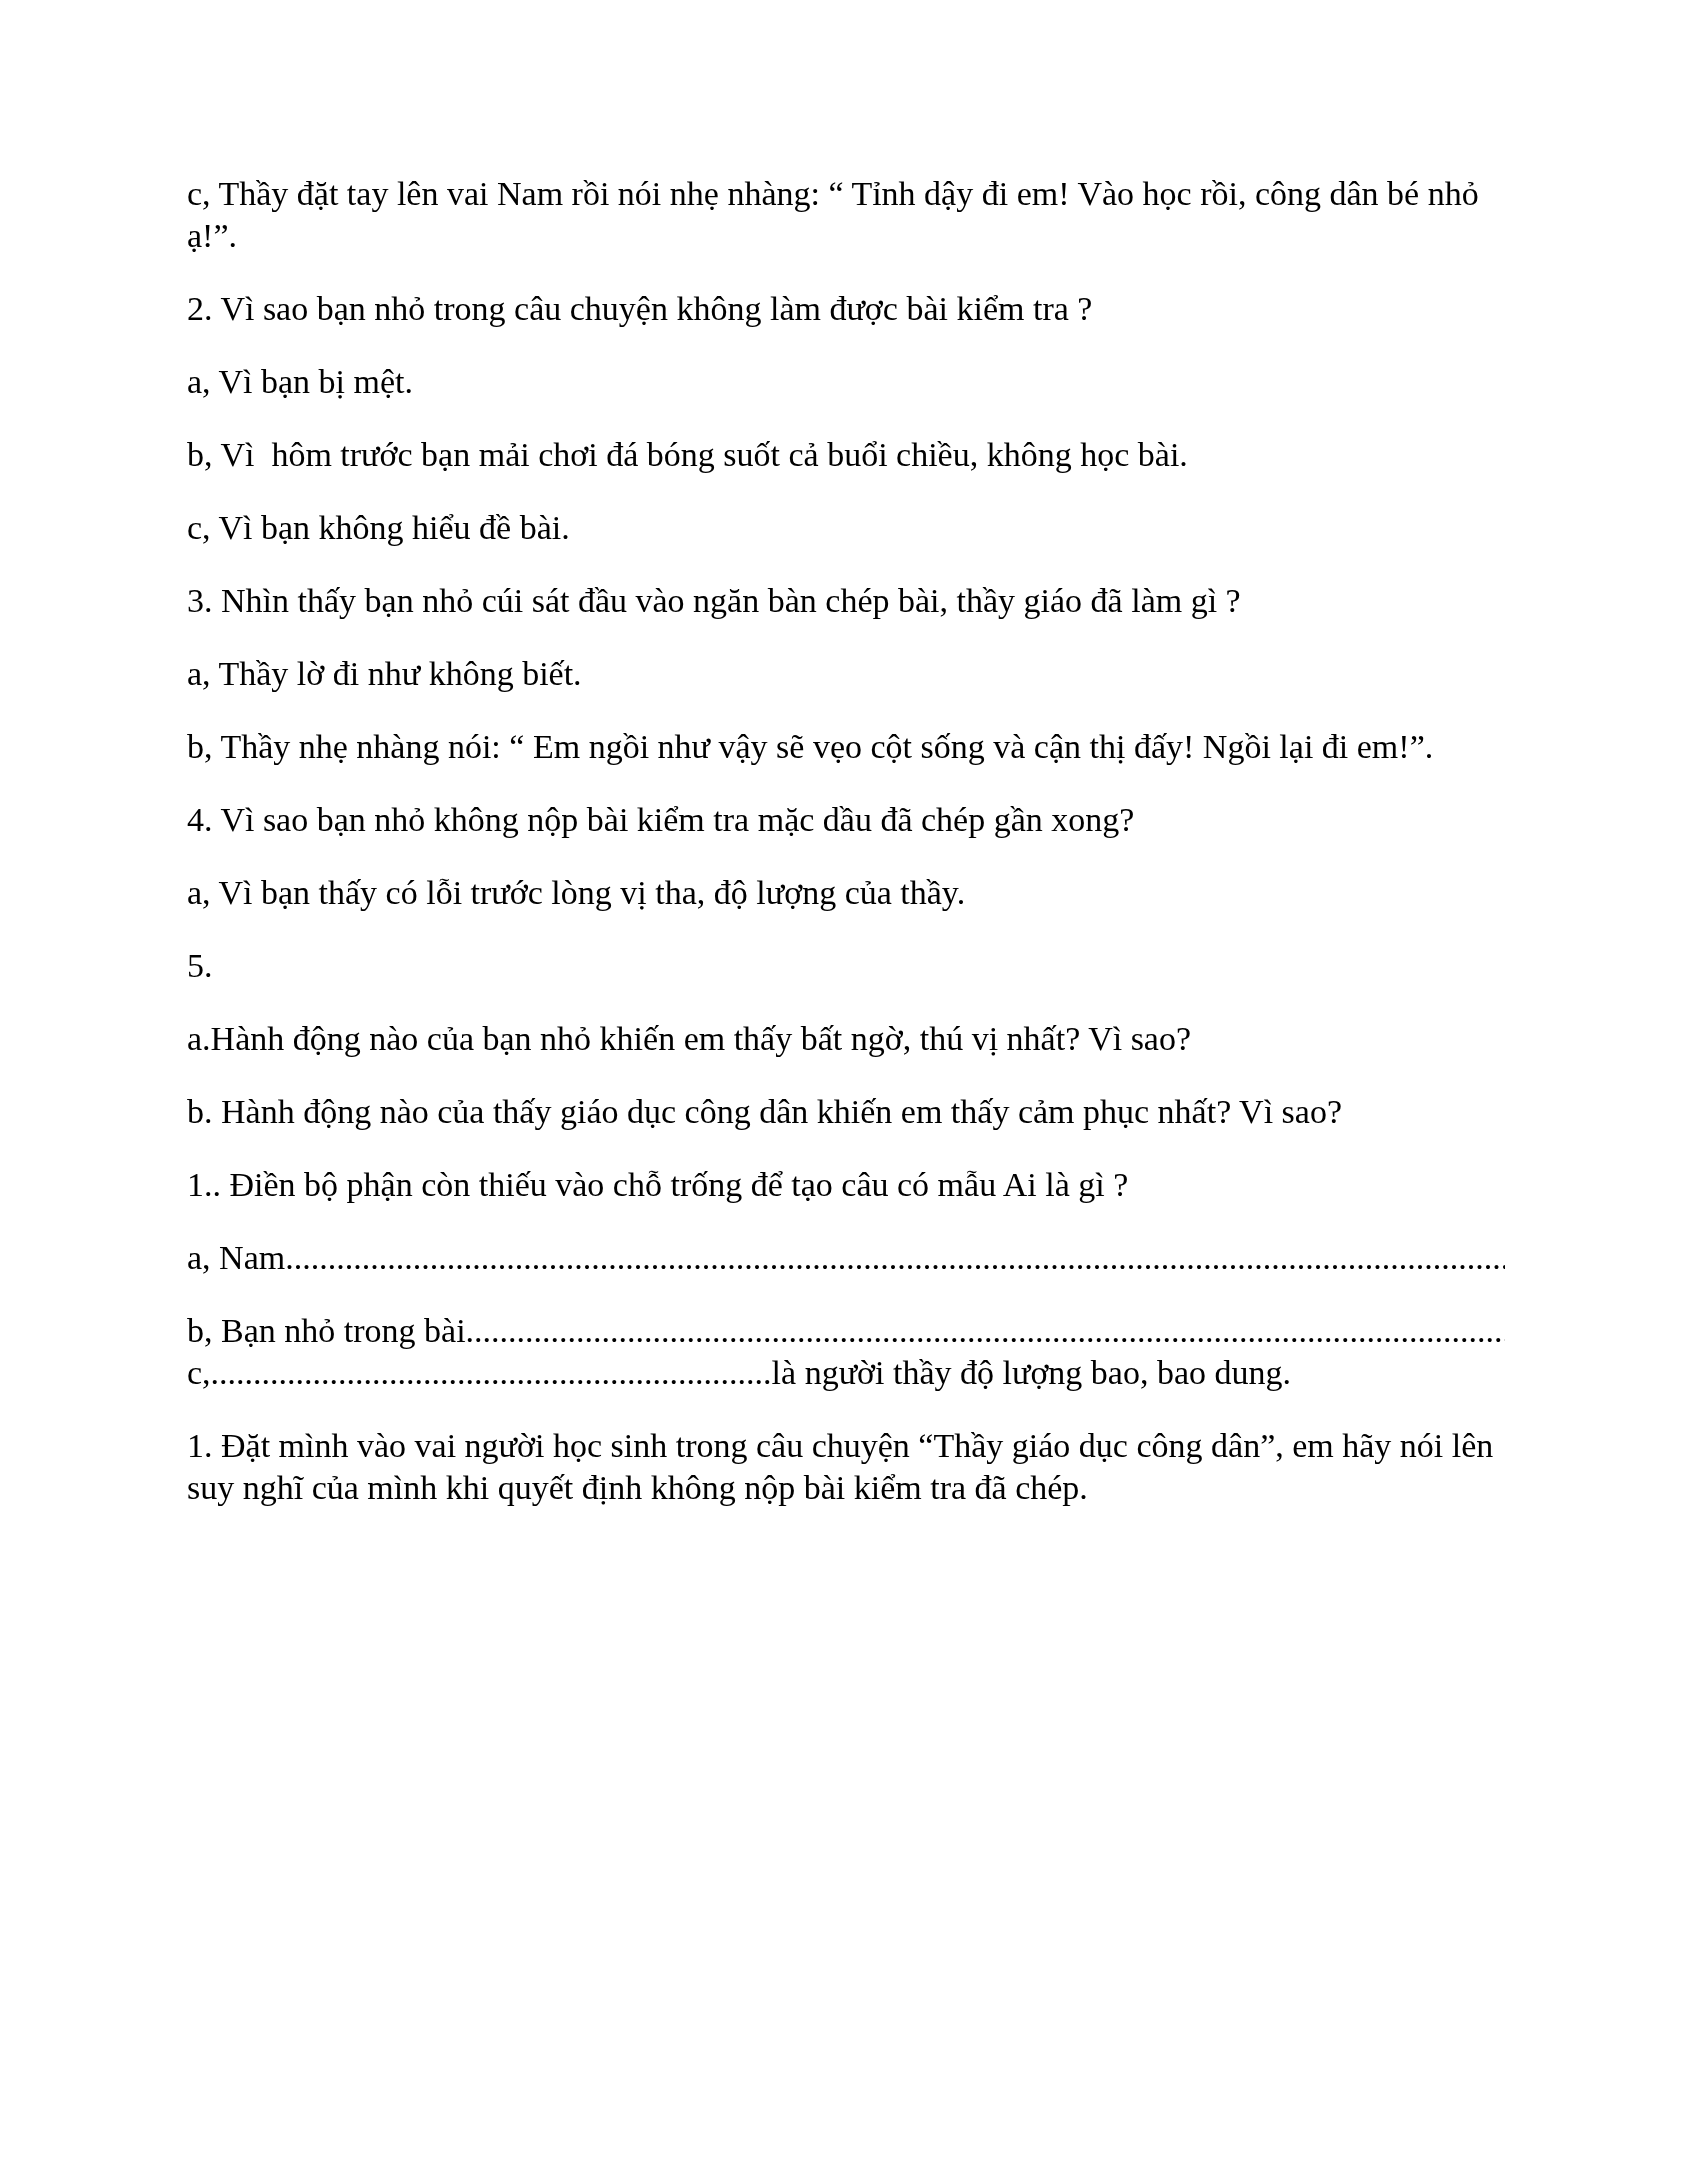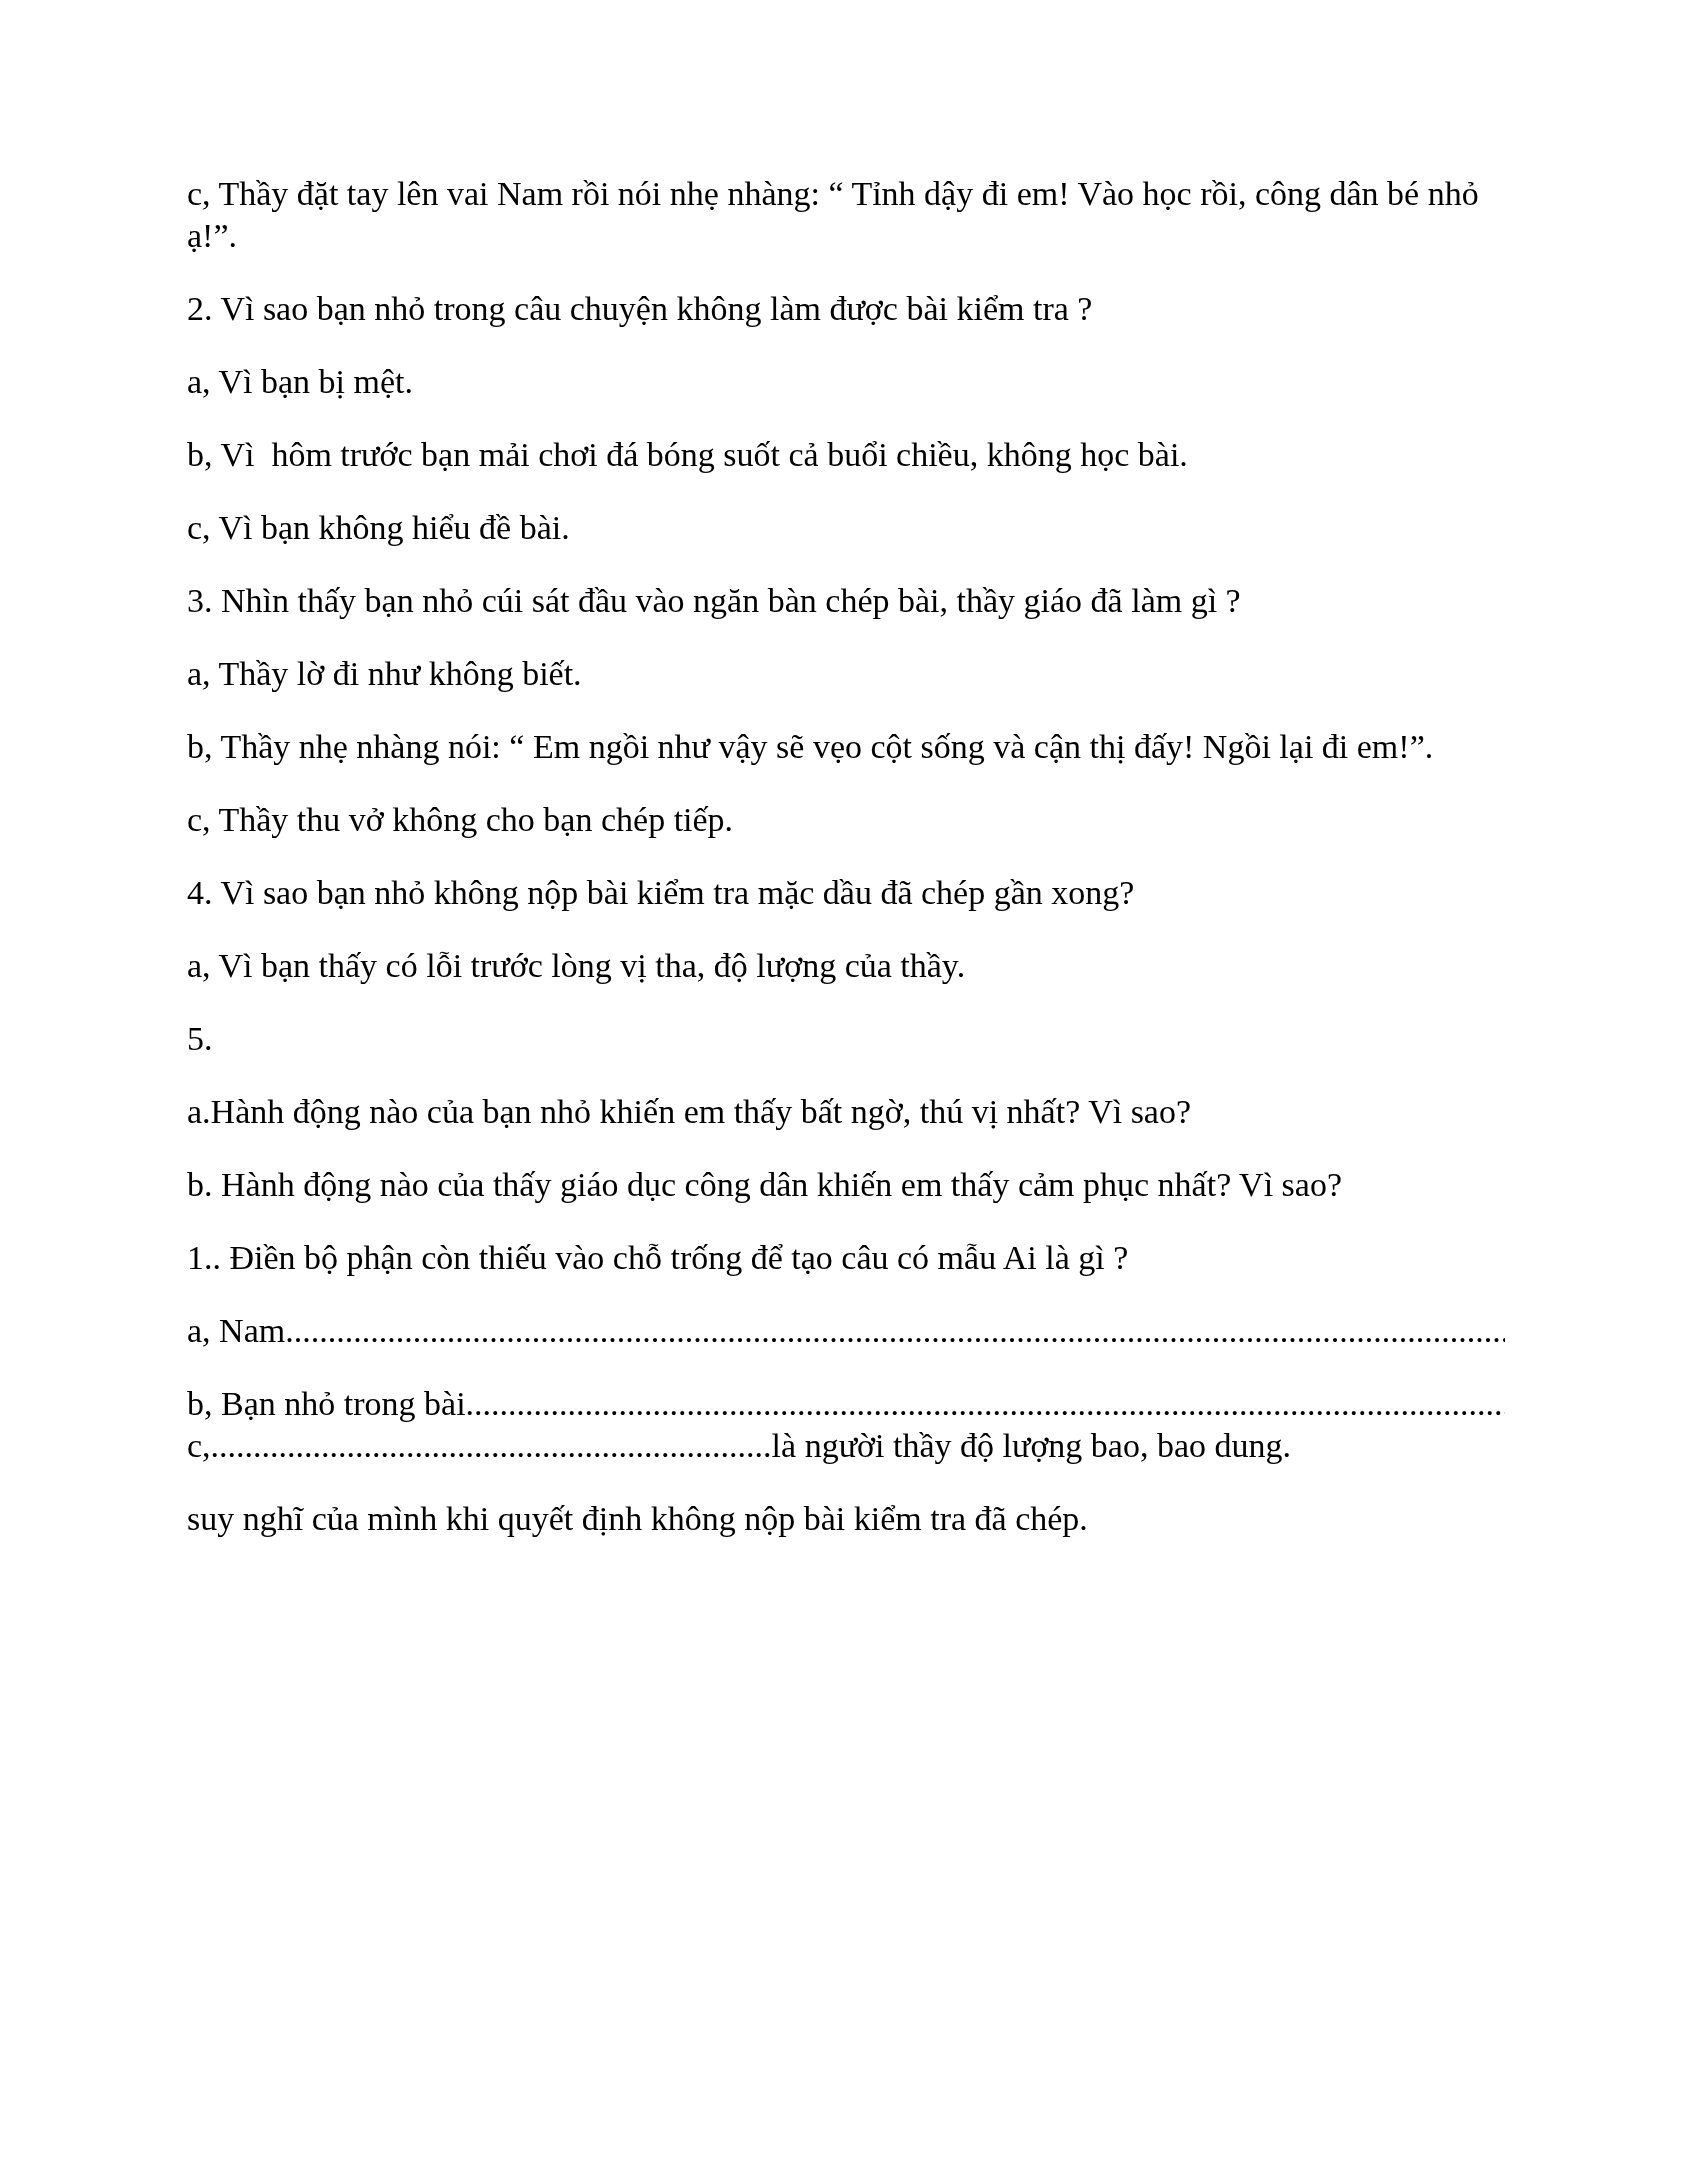--- a/index.html
+++ b/index.html
@@ -58,23 +58,20 @@
 
     <div class="block">
       <p class="line">3. Nhìn thấy bạn nhỏ cúi sát đầu vào ngăn bàn chép bài, thầy giáo đã làm gì ?</p>
     </div>
     <div class="block">
       <p class="line">a, Thầy lờ đi như không biết.</p>
     </div>
     <div class="block">
       <p class="line">b, Thầy nhẹ nhàng nói: “ Em ngồi như vậy sẽ vẹo cột sống và cận thị đấy! Ngồi lại đi em!”.</p>
     </div>
-    <div class="block">
-      <p class="line">c, Thầy thu vở không cho bạn chép tiếp.</p>
-    </div>
 
     <div class="block">
       <p class="line">4. Vì sao bạn nhỏ không nộp bài kiểm tra mặc dầu đã chép gần xong?</p>
     </div>
     <div class="block">
       <p class="line">a, Vì bạn thấy có lỗi trước lòng vị tha, độ lượng của thầy.</p>
     </div>
 
     <div class="block">
       <p class="line">5.</p>
@@ -91,18 +88,19 @@
     </div>
     <div class="block">
       <p class="line clip">a, Nam..........................................................................................................................................................................</p>
     </div>
     <div class="block">
       <p class="line clip">b, Bạn nhỏ trong bài.........................................................................................................................................</p>
       <p class="line clip">c,..................................................................là người thầy độ lượng bao, bao dung.</p>
     </div>
 
     <div class="block">
+      <p class="line">1. Đặt mình vào vai người học sinh trong câu chuyện “Thầy giáo dục công dân”, em hãy nói lên</p>
       <p class="line">suy nghĩ của mình khi quyết định không nộp bài kiểm tra đã chép.</p>
     </div>
 
   </div>
 </div>
 
 
 </body></html>

